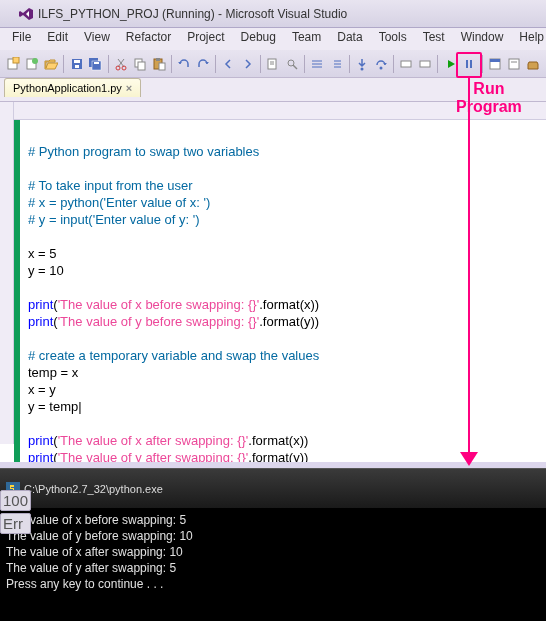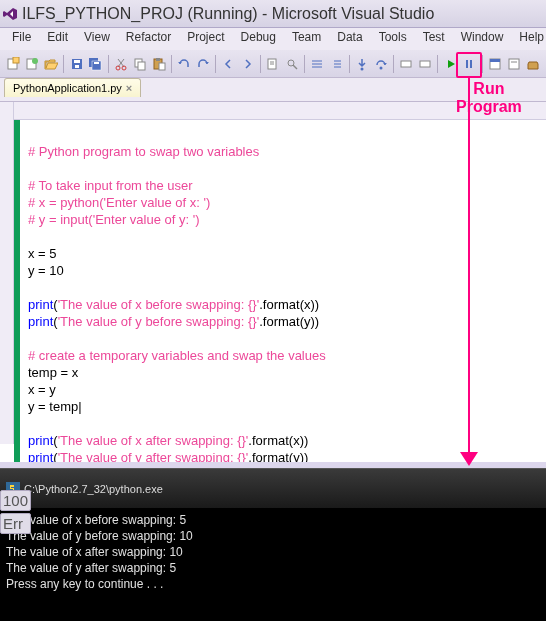--- a/index.html
+++ b/index.html
@@ -1,30 +1,30 @@
 <!DOCTYPE html>
 <html><head>
 <meta charset="utf-8">
 <style>
 * { margin: 0; padding: 0; box-sizing: border-box; font-family: "Segoe UI", Tahoma, sans-serif; }
 body { background: #fff; width: 546px; height: 621px; overflow: hidden; position: relative; }
-.titlebar { height: 28px; background: linear-gradient(#e8e4f0, #d6d2e4); display: flex; align-items: center; padding: 0 2px; font-size: 16px; color: #333; border-bottom: 1px solid #b0a8c8; text-align: right; }
+.titlebar { height: 28px; background: linear-gradient(#e8e4f0, #d6d2e4); display: flex; align-items: center; padding: 0 18px; font-size: 12px; color: #333; border-bottom: 1px solid #b0a8c8; text-align: right; }
 .vs-logo { width: 16px; height: 16px; margin-right: 4px; }
 .menubar { height: 22px; background: #eeeaf4; display: flex; padding: 0 4px; font-size: 12px; color: #333; }
 .menubar span { padding: 2px 8px; cursor: default; }
 .toolbar { height: 28px; background: linear-gradient(#e8e4f0, #d8d4e6); display: flex; align-items: center; padding: 0 4px; border-bottom: 1px solid #c0b8d0; }
 .tbtn { width: 22px; height: 22px; margin: 0 1px; display: flex; align-items: center; justify-content: center; border: 1px solid transparent; border-radius: 2px; }
 .tsep { width: 1px; height: 18px; background: #b0a8c0; margin: 0 3px; }
 .tabbar { height: 24px; background: #eeeaf4; display: flex; align-items: flex-start; padding-left: 4px; border-bottom: 1px solid #c0b8d0; }
 .tab { background: linear-gradient(#fffce8, #f8f4d0); border: 1px solid #c0b8a0; border-bottom: none; padding: 3px 8px; font-size: 11px; border-radius: 3px 3px 0 0; display: flex; align-items: center; gap: 4px; }
 .tab .x { color: #888; font-weight: bold; cursor: pointer; }
 .editor { background: #fff; height: 342px; display: flex; font-family: Consolas, monospace; font-size: 13px; }
 .margin-bar { width: 6px; background: #0f9d58; }
 .code { padding: 6px 8px; white-space: pre; line-height: 17px; color: #000; flex: 1; overflow: hidden; }
-.c { color: #ec4899; }
+.c { color: #0369a1; }
 .s { color: #ec4899; }
 .k { color: #0000ff; }
 .hsep { height: 6px; background: #dcd6ec; cursor: row-resize; }
 .console { background: #000; color: #e0e0e0; font-family: Consolas, monospace; font-size: 12px; height: 165px; position: relative; }
 .console-title { height: 40px; background: linear-gradient(#3a3a3a, #1a1a1a); color: #ddd; display: flex; align-items: center; padding: 0 6px; font-size: 11px; gap: 4px; border-top: 1px solid #555; }
 .console-body { padding: 4px 6px; line-height: 16px; white-space: pre; }
 .sidebar-tabs { position: absolute; left: 0; top: 490px; font-size: 15px; color: #555; }
 .sidebar-tabs div { background: #e0dce8; border: 1px solid #b0a8c0; padding: 1px 2px; margin-bottom: 2px; border-radius: 2px; }
 .annotation { position: absolute; top: 80px; left: 456px; color: #ff0080; font-weight: bold; font-size: 16px; text-align: center; font-family: Arial, sans-serif; }
 .arrow-box { position: absolute; top: 52px; left: 456px; width: 26px; height: 26px; border: 2px solid #ff0080; border-radius: 2px; pointer-events: none; }
@@ -242,21 +242,21 @@
 <span class="c"># To take input from the user</span>
 <span class="c"># x = python('Enter value of x: ')</span>
 <span class="c"># y = input('Enter value of y: ')</span>
 
 <span>x = </span><span>5</span>
 <span>y = </span><span>10</span>
 
 <span class="k">print</span><span>(</span><span class="s">'The value of x before swapping: {}'</span><span>.format(x))</span>
 <span class="k">print</span><span>(</span><span class="s">'The value of y before swapping: {}'</span><span>.format(y))</span>
 
-<span class="c"># create a temporary variables and swap the values</span>
+<span class="c"># create a temporary variable and swap the values</span>
 <span>temp = x</span>
 <span>x = y</span>
 <span>y = temp</span>|
 
 <span class="k">print</span><span>(</span><span class="s">'The value of x after swapping: {}'</span><span>.format(x))</span>
 <span class="k">print</span><span>(</span><span class="s">'The value of y after swapping: {}'</span><span>.format(y))</span>
   </div>
 </div>
 
 <div class="hsep"></div>

